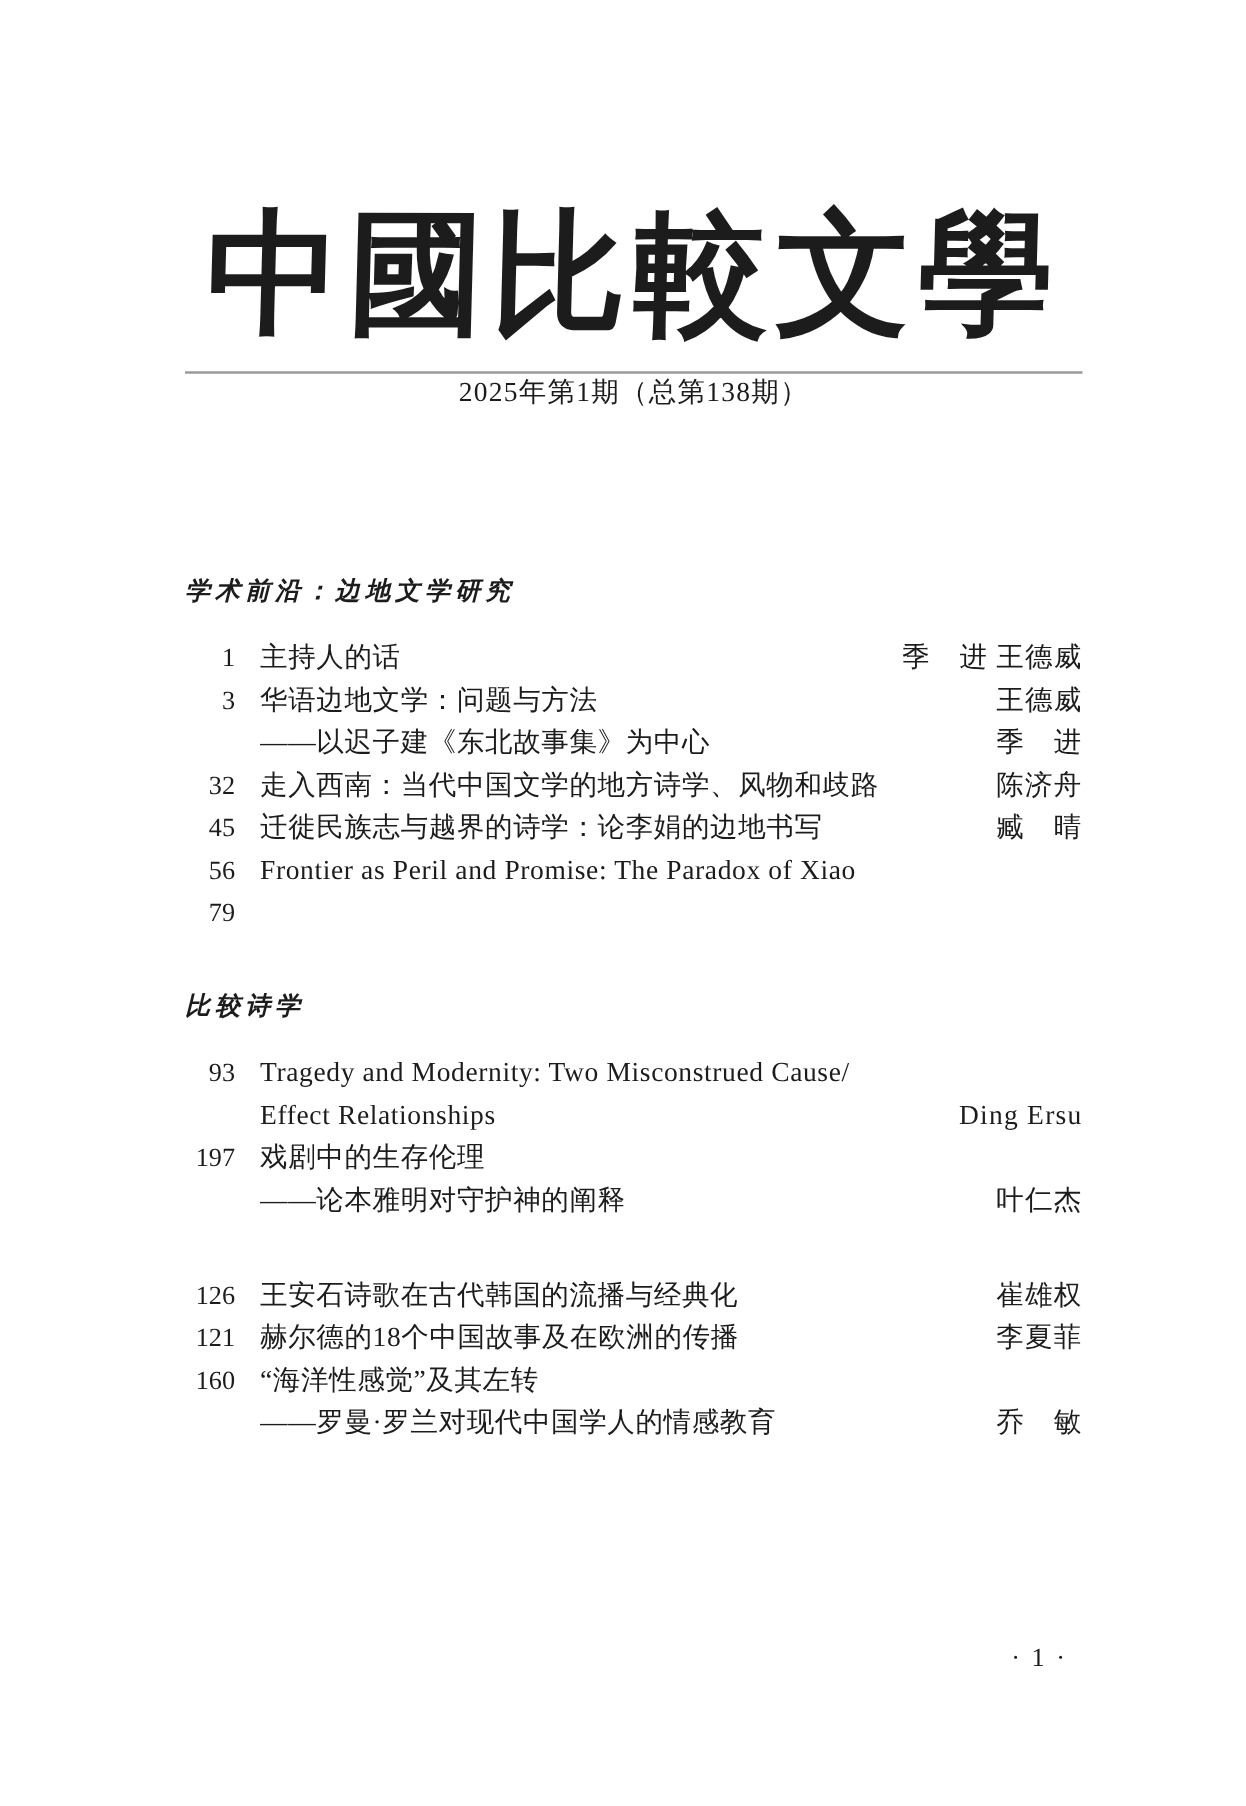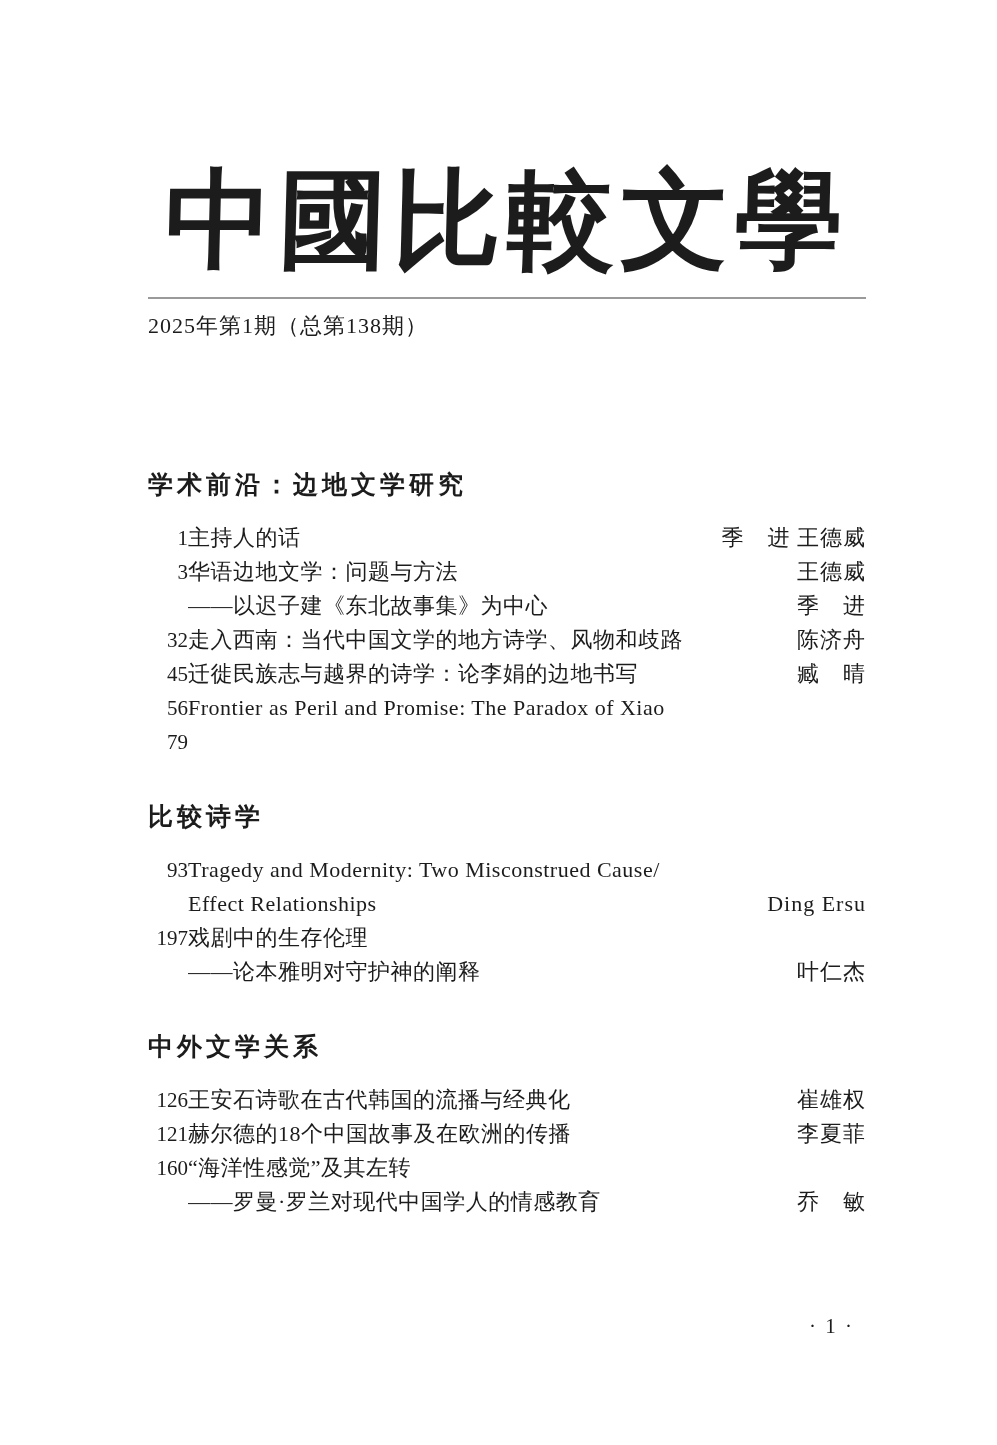--- a/index.html
+++ b/index.html
@@ -26,51 +26,53 @@
     letter-spacing: 6px;
     transform: skewX(-1.5deg);
     white-space: nowrap;
   }
   .rule {
     border: none;
     border-top: 2px solid #9a9a9a;
     margin: 4px 0 0 0;
   }
   .issue-line {
-    margin-top: 12px;
+    margin-top: 0;
     font-size: 22px;
     line-height: 30px;
-    text-align: left;
+    text-align: center;
     letter-spacing: 1px;
   }
   .toc { margin-top: 128px; }
   .section { margin-top: 42px; }
   .section.first { margin-top: 0; }
   .section-header {
     margin: 0 0 20px 0;
-    font-size: 25px;
+    font-size: 20px;
     line-height: 32px;
     font-weight: bold;
     letter-spacing: 4px;
+    font-style: italic;
   }
   .row {
     display: flex;
     align-items: baseline;
     height: 34px;
     font-size: 22px;
     line-height: 34px;
   }
   .num {
     flex: none;
     width: 40px;
     text-align: right;
     font-size: 21px;
   }
   .title {
     flex: 1 1 auto;
+    margin-left: 20px;
     white-space: nowrap;
     letter-spacing: 0.5px;
     overflow: hidden;
   }
   .author {
     flex: none;
     padding-left: 12px;
     white-space: nowrap;
     text-align: center;
     letter-spacing: 1px;
@@ -151,21 +153,20 @@
         <span class="author"></span>
       </div>
       <div class="row">
         <span class="num"></span>
         <span class="title">——论本雅明对守护神的阐释</span>
         <span class="author">叶仁杰</span>
       </div>
     </div>
 
     <div class="section">
-      <h2 class="section-header">中外文学关系</h2>
       <div class="row">
         <span class="num">126</span>
         <span class="title">王安石诗歌在古代韩国的流播与经典化</span>
         <span class="author">崔雄权</span>
       </div>
       <div class="row">
         <span class="num">121</span>
         <span class="title">赫尔德的18个中国故事及在欧洲的传播</span>
         <span class="author">李夏菲</span>
       </div>

